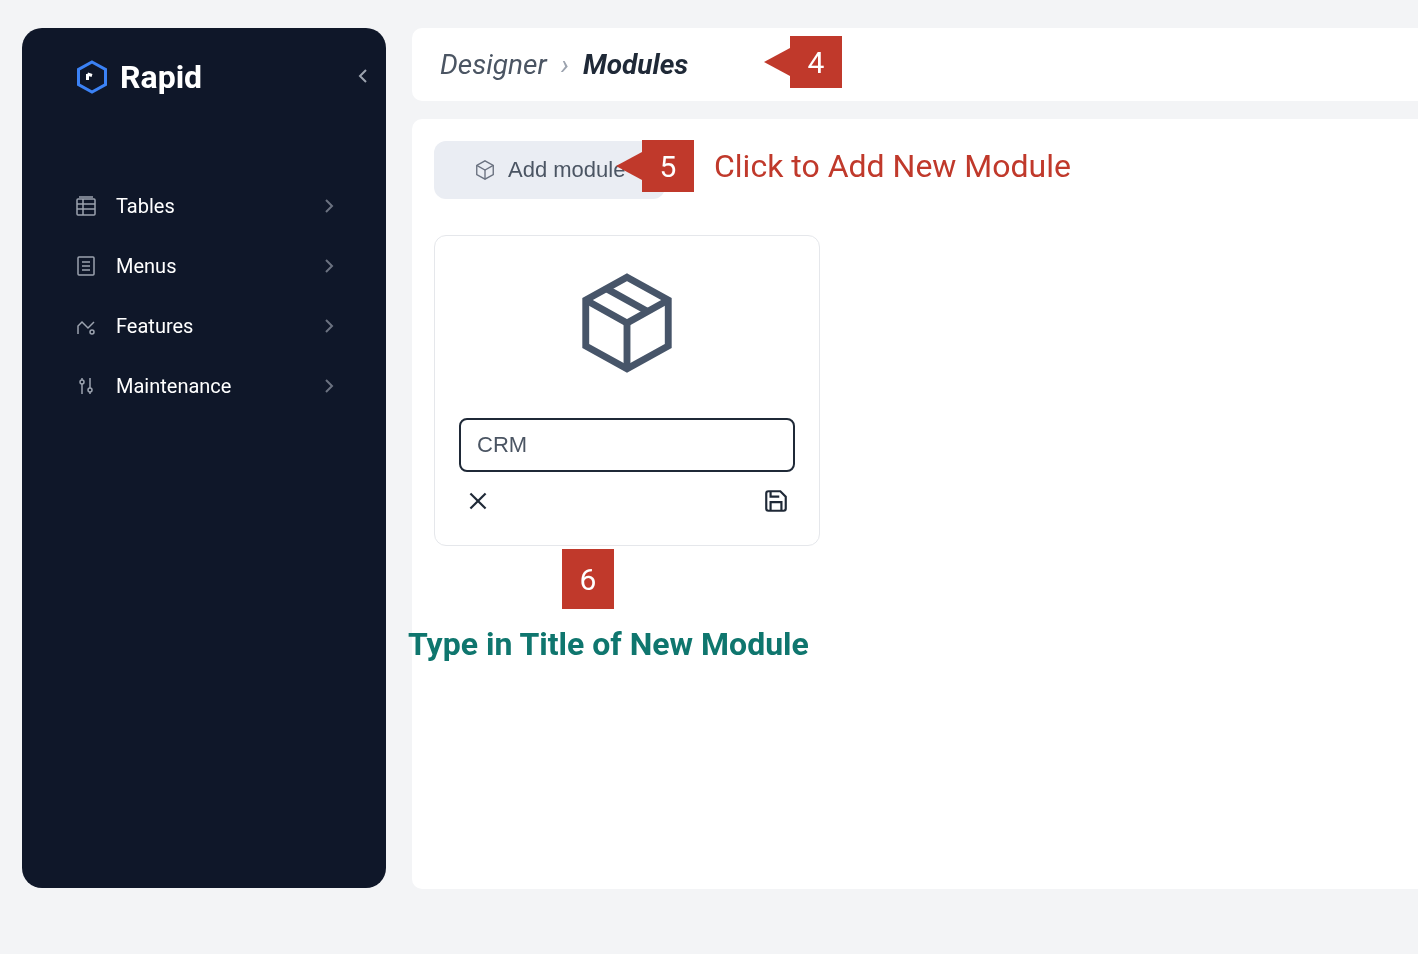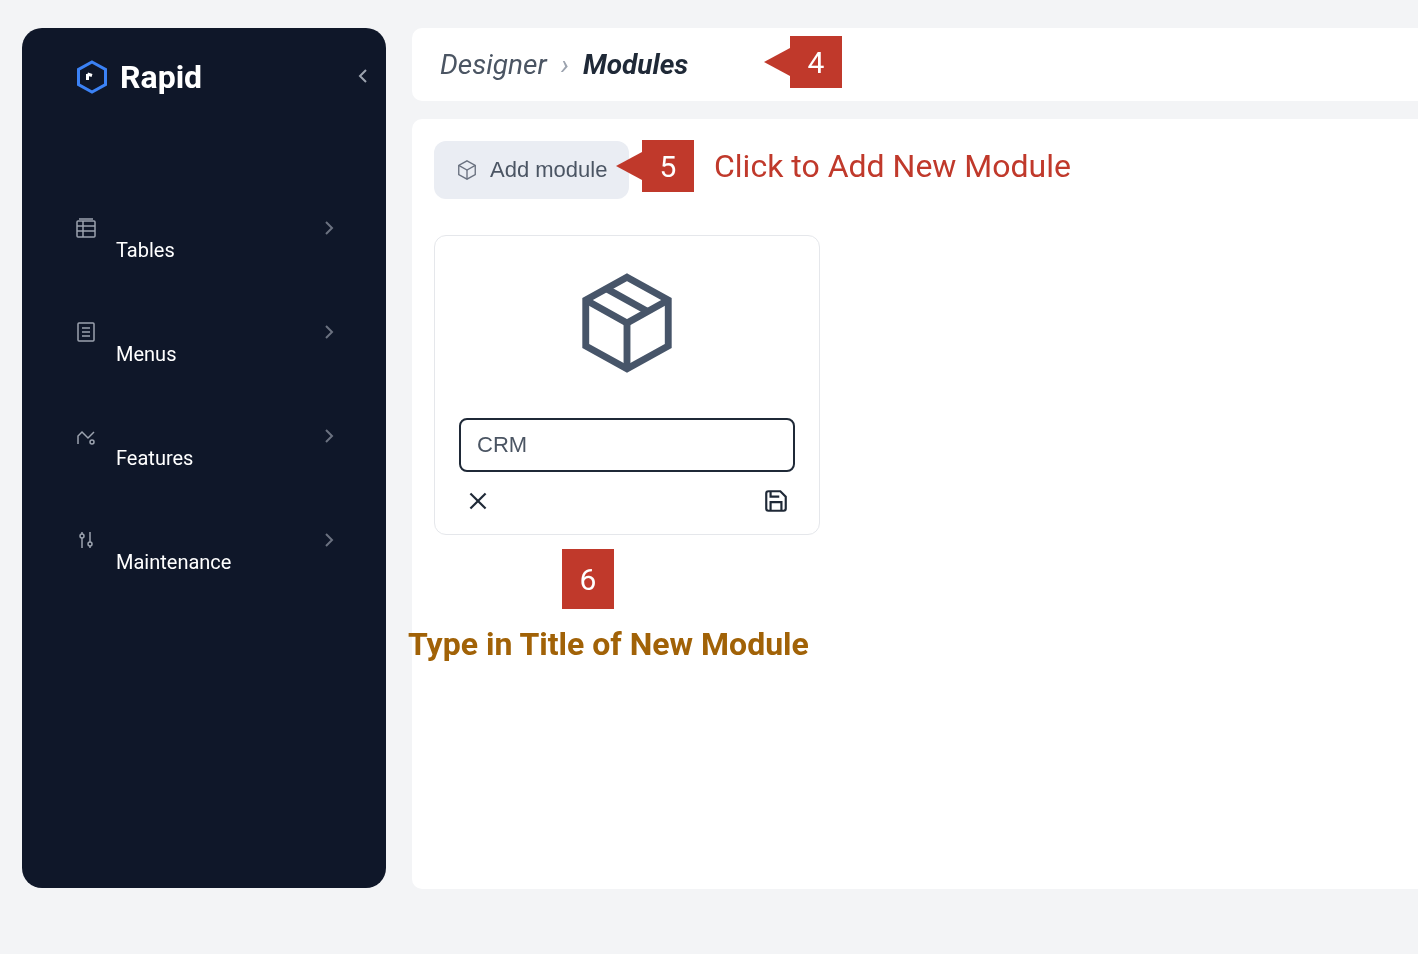--- a/index.html
+++ b/index.html
@@ -68,21 +68,20 @@
     
     .nav-icon {
       width: 24px;
       height: 24px;
       color: #9ca3af;
     }
     
     .nav-label {
       font-size: 20px;
       color: #fff;
-      margin-top: 44px;
     }
     
     .nav-chevron {
       color: #6b7280;
     }
     
     
     .main-content {
       position: absolute;
       left: 412px;
@@ -122,39 +121,39 @@
       height: 770px;
     }
     
     .add-module-btn {
       display: inline-flex;
       align-items: center;
       gap: 12px;
       background: #eaedf3;
       border: none;
       border-radius: 12px;
-      padding: 16px 22px;
+      padding: 16px 40px;
       font-size: 22px;
       color: #4b5563;
       cursor: pointer;
     }
     
     .add-module-icon {
       width: 22px;
       height: 22px;
       color: #6b7280;
     }
     
     .module-card {
       margin-top: 36px;
       width: 386px;
       border: 1px solid #e5e7eb;
       border-radius: 12px;
       background: #fff;
-      padding: 32px 24px 17px;
+      padding: 32px 24px 28px;
       display: flex;
       flex-direction: column;
       align-items: center;
     }
     
     .module-icon-large {
       width: 110px;
       height: 110px;
       color: #475569;
       margin-bottom: 40px;
@@ -225,21 +224,21 @@
     
     .callout-text {
       color: #c0392b;
       font-size: 32px;
       font-weight: 400;
       margin-left: 20px;
     }
     
     .callout-text-below {
       position: absolute;
-      color: #a16207;
+      color: #0f766e;
       font-size: 32px;
       font-weight: 700;
     }
     
     .callout-4 { left: 764px; top: 36px; }
     .callout-5 { left: 616px; top: 140px; }
     .callout-6 {
       position: absolute;
       left: 562px;
       top: 549px;

